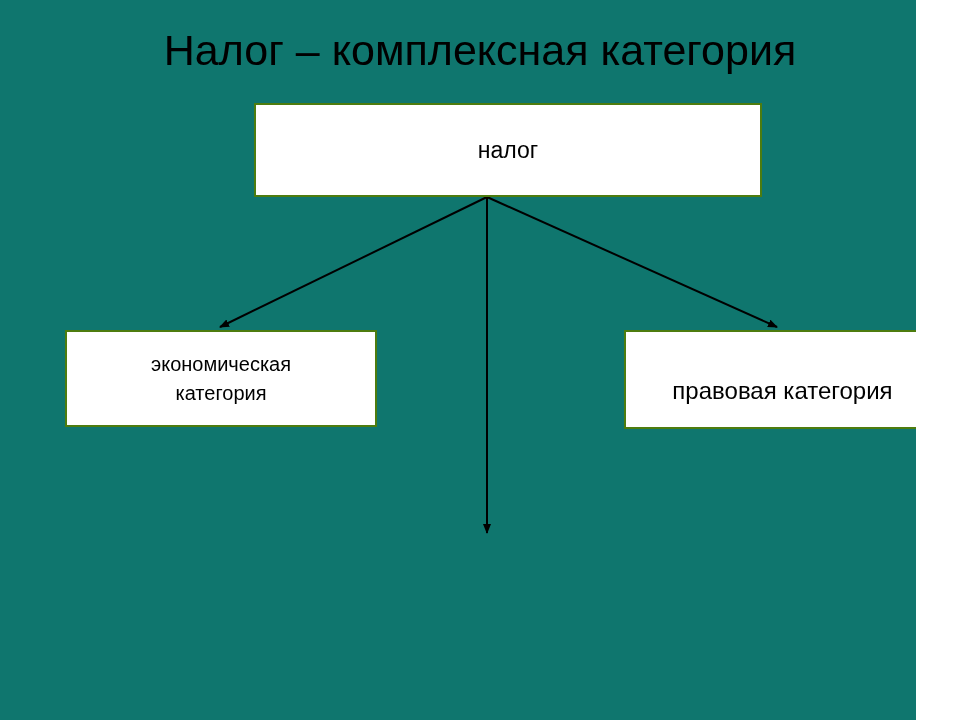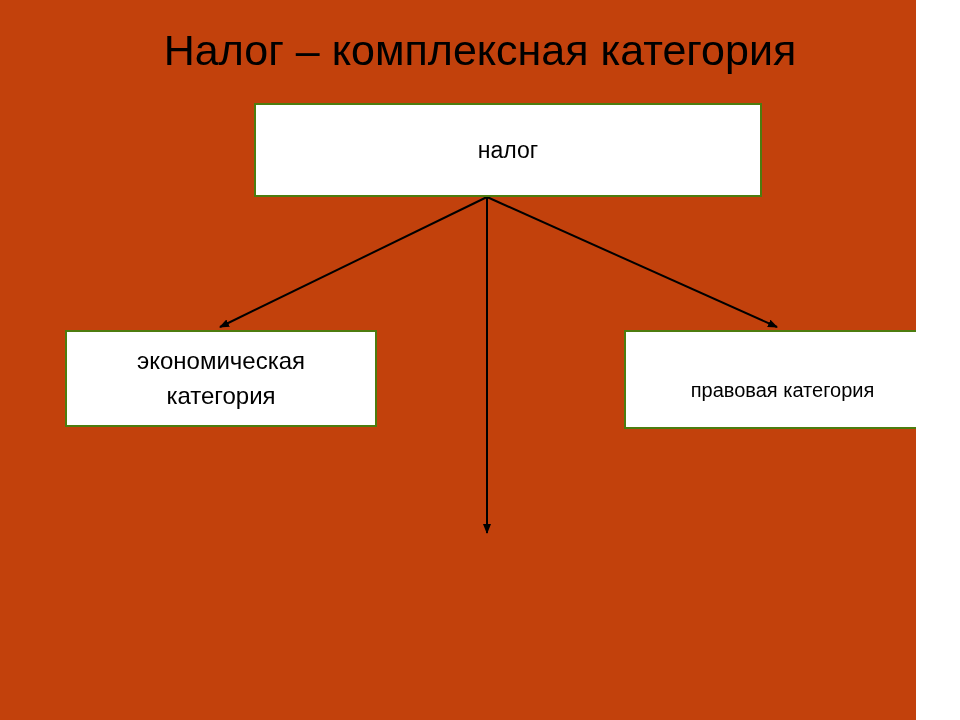--- a/index.html
+++ b/index.html
@@ -8,21 +8,21 @@
     background: #ffffff;
   }
   body {
     font-family: "Liberation Sans", sans-serif;
     color: #000000;
   }
   #slide {
     position: relative;
     width: 916px;
     height: 720px;
-    background: #c2410c;
+    background: #0f766e;
     overflow: hidden;
   }
   #slide-title {
     position: absolute;
     left: 0;
     top: 28px;
     width: 960px;
     text-align: center;
     font-size: 43px;
     font-weight: 400;
@@ -56,29 +56,29 @@
     top: 103px;
     width: 508px;
     height: 94px;
     font-size: 23px;
   }
   #node-economic {
     left: 65px;
     top: 330px;
     width: 312px;
     height: 97px;
-    font-size: 24px;
+    font-size: 20px;
     line-height: 1.45;
   }
   #node-legal {
     left: 624px;
     top: 330px;
     width: 317px;
     height: 99px;
-    font-size: 20px;
+    font-size: 24px;
   }
   #node-legal .node-label {
     position: relative;
     top: 11px;
   }
   #node-financial {
     left: 276px;
     top: 535px;
     width: 425px;
     height: 94px;

